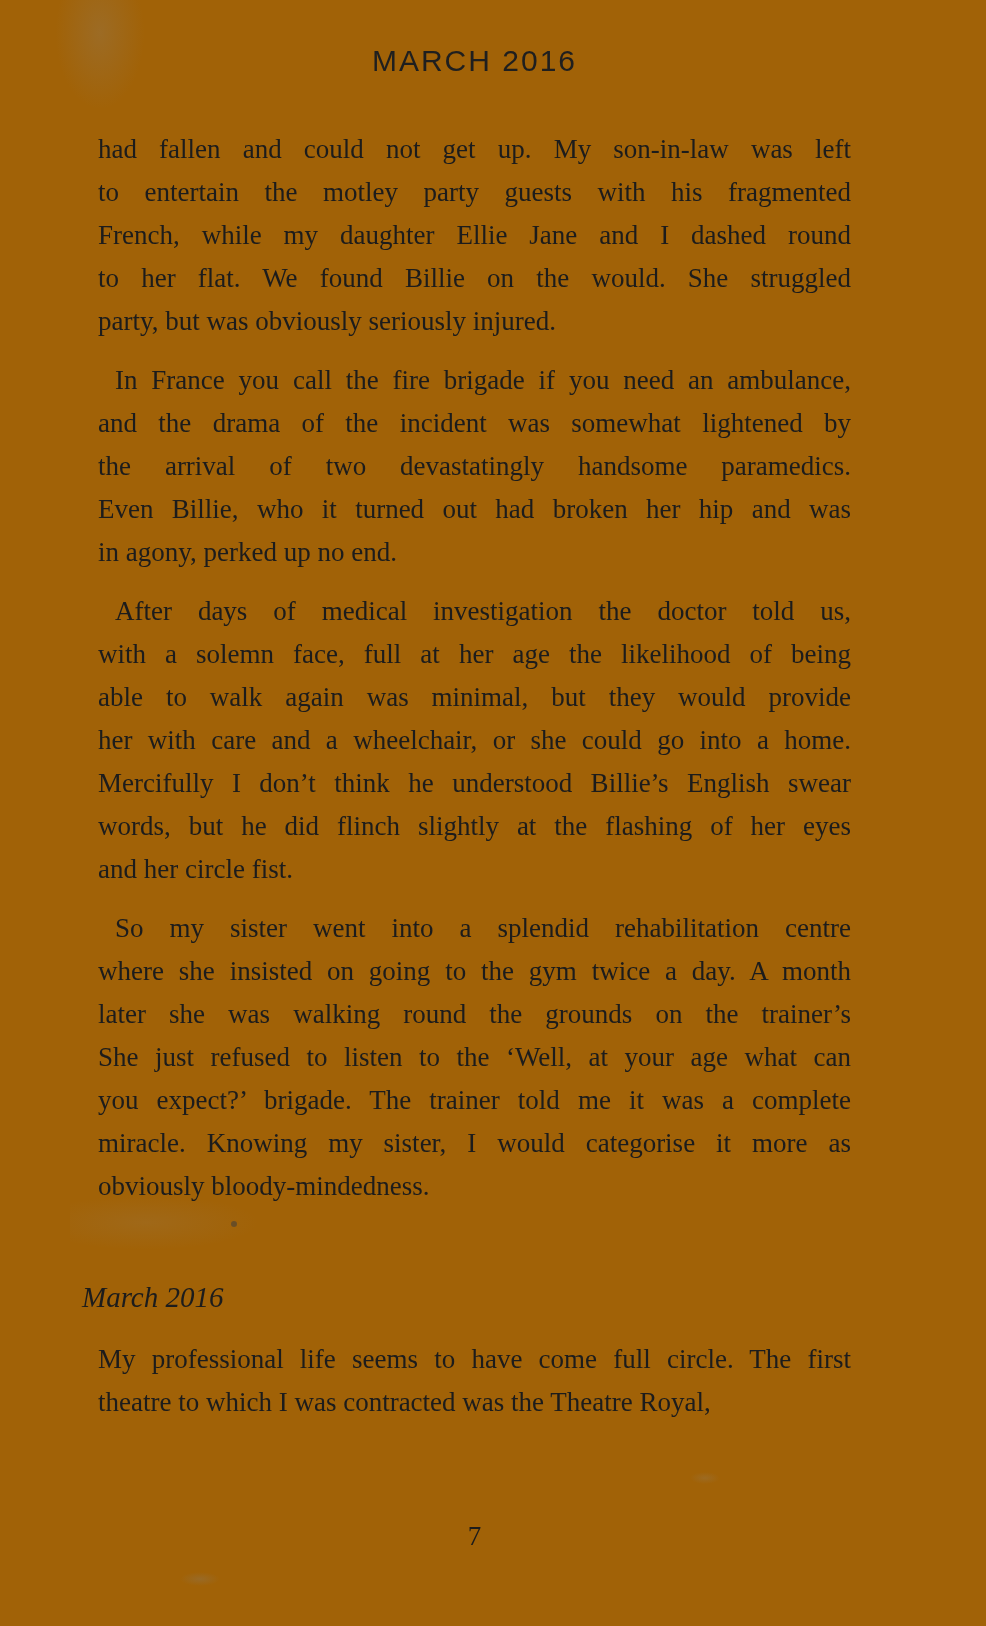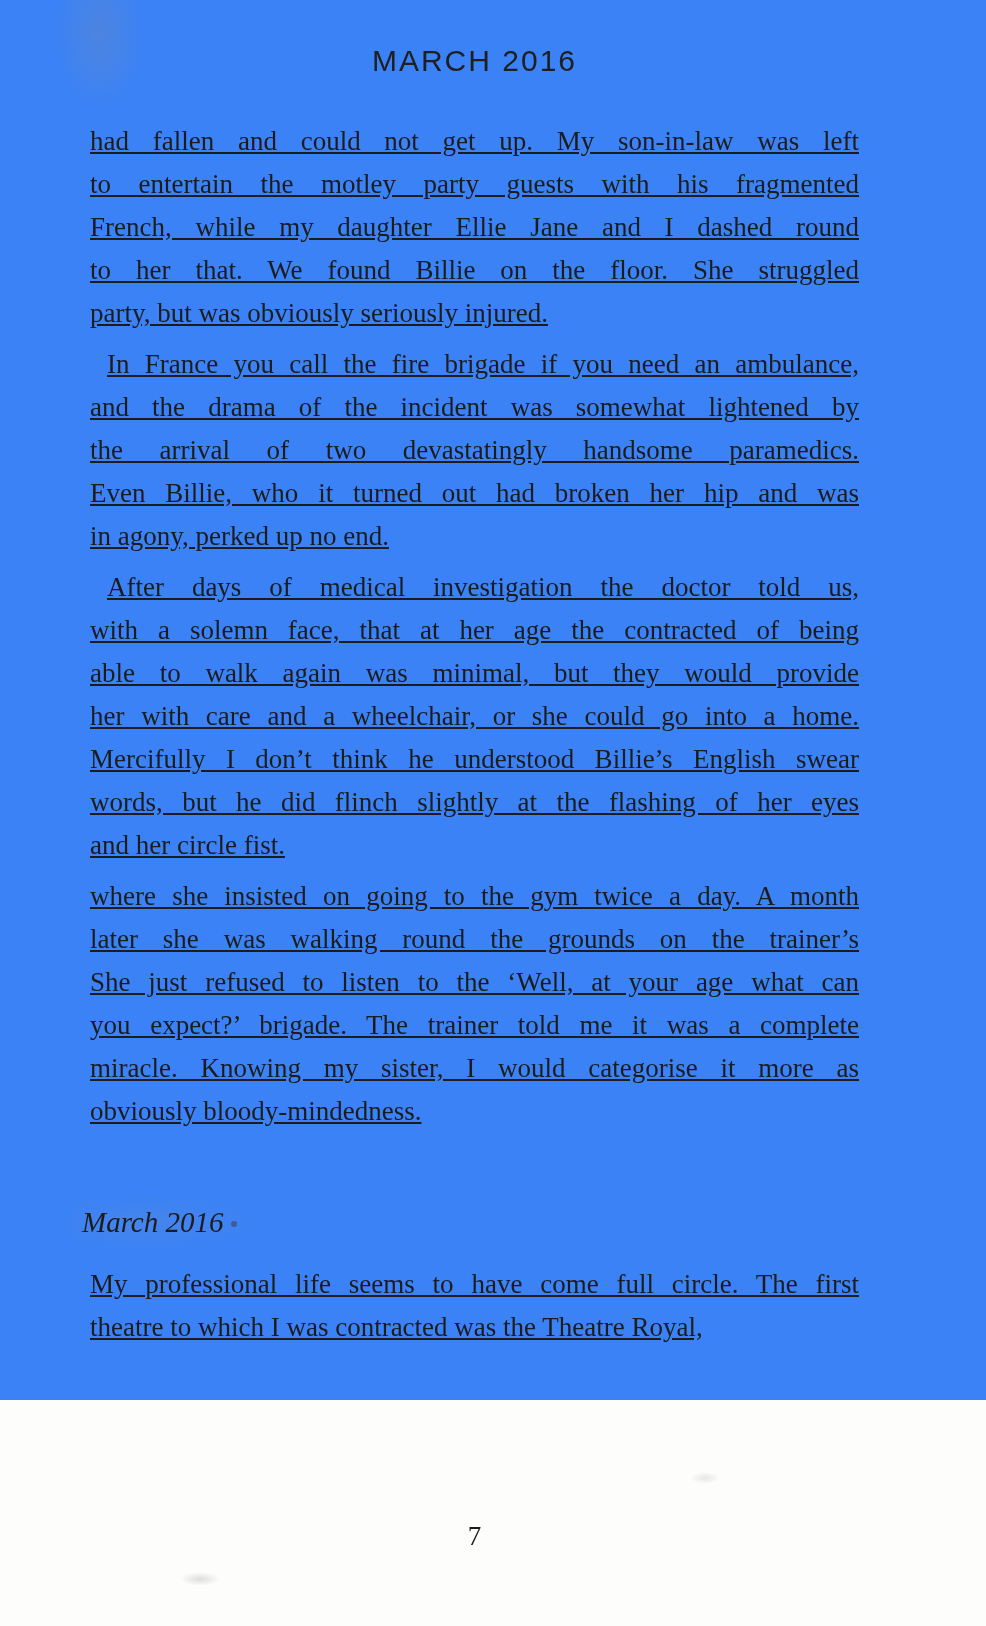--- a/index.html
+++ b/index.html
@@ -6,22 +6,22 @@
     margin: 0;
     padding: 0;
     width: 986px;
     height: 1626px;
     background: #fdfdfc;
     overflow: hidden;
   }
   .page {
     position: relative;
     width: 986px;
-    height: 1400px;
-    background: #3b82f6;
+    height: 1626px;
+    background: #a16207;
     color: #1c1c1c;
   }
   
   .artifact { position: absolute; pointer-events: none; }
   .a1 {
     left: 55px; top: 0; width: 90px; height: 110px;
     background: radial-gradient(ellipse at 50% 30%, rgba(140,140,140,0.22), rgba(140,140,140,0) 70%);
   }
   .a2 {
     left: 70px; top: 1195px; width: 190px; height: 55px;
@@ -56,21 +56,21 @@
   .text-block {
     position: absolute;
     top: 112px;
     left: 82px;
     width: 785px;
     font-family: "Liberation Serif", "DejaVu Serif", serif;
     font-size: 27px;
     line-height: 43px;
     color: #1c1c1c;
   }
-  .paragraph { margin: 8px; text-decoration: underline; }
+  .paragraph { margin: 16px; }
   .line {
     text-align: justify;
     text-align-last: justify;
   }
   .line.last {
     text-align-last: left;
   }
   .line.indent {
     text-indent: 17px;
   }
@@ -103,40 +103,41 @@
   <div class="artifact a4"></div>
   <div class="artifact a5"></div>
 
   <div class="running-header">MARCH 2016</div>
 
   <div class="text-block">
       <div class="paragraph">
         <div class="line">had fallen and could not get up. My son-in-law was left</div>
         <div class="line">to entertain the motley party guests with his fragmented</div>
         <div class="line">French, while my daughter Ellie Jane and I dashed round</div>
-        <div class="line">to her that. We found Billie on the floor. She struggled</div>
+        <div class="line">to her flat. We found Billie on the would. She struggled</div>
         <div class="line last">party, but was obviously seriously injured.</div>
       </div>
       <div class="paragraph">
         <div class="line indent">In France you call the fire brigade if you need an ambulance,</div>
         <div class="line">and the drama of the incident was somewhat lightened by</div>
         <div class="line">the arrival of two devastatingly handsome paramedics.</div>
         <div class="line">Even Billie, who it turned out had broken her hip and was</div>
         <div class="line last">in agony, perked up no end.</div>
       </div>
       <div class="paragraph">
         <div class="line indent">After days of medical investigation the doctor told us,</div>
-        <div class="line">with a solemn face, that at her age the contracted of being</div>
+        <div class="line">with a solemn face, full at her age the likelihood of being</div>
         <div class="line">able to walk again was minimal, but they would provide</div>
         <div class="line">her with care and a wheelchair, or she could go into a home.</div>
         <div class="line">Mercifully I don’t think he understood Billie’s English swear</div>
         <div class="line">words, but he did flinch slightly at the flashing of her eyes</div>
         <div class="line last">and her circle fist.</div>
       </div>
       <div class="paragraph">
+        <div class="line indent">So my sister went into a splendid rehabilitation centre</div>
         <div class="line">where she insisted on going to the gym twice a day. A month</div>
         <div class="line">later she was walking round the grounds on the trainer’s</div>
         <div class="line">She just refused to listen to the ‘Well, at your age what can</div>
         <div class="line">you expect?’ brigade. The trainer told me it was a complete</div>
         <div class="line">miracle. Knowing my sister, I would categorise it more as</div>
         <div class="line last">obviously bloody-mindedness.</div>
       </div>
       <div class="section-heading">March 2016</div>
       <div class="paragraph">
         <div class="line">My professional life seems to have come full circle. The first</div>

